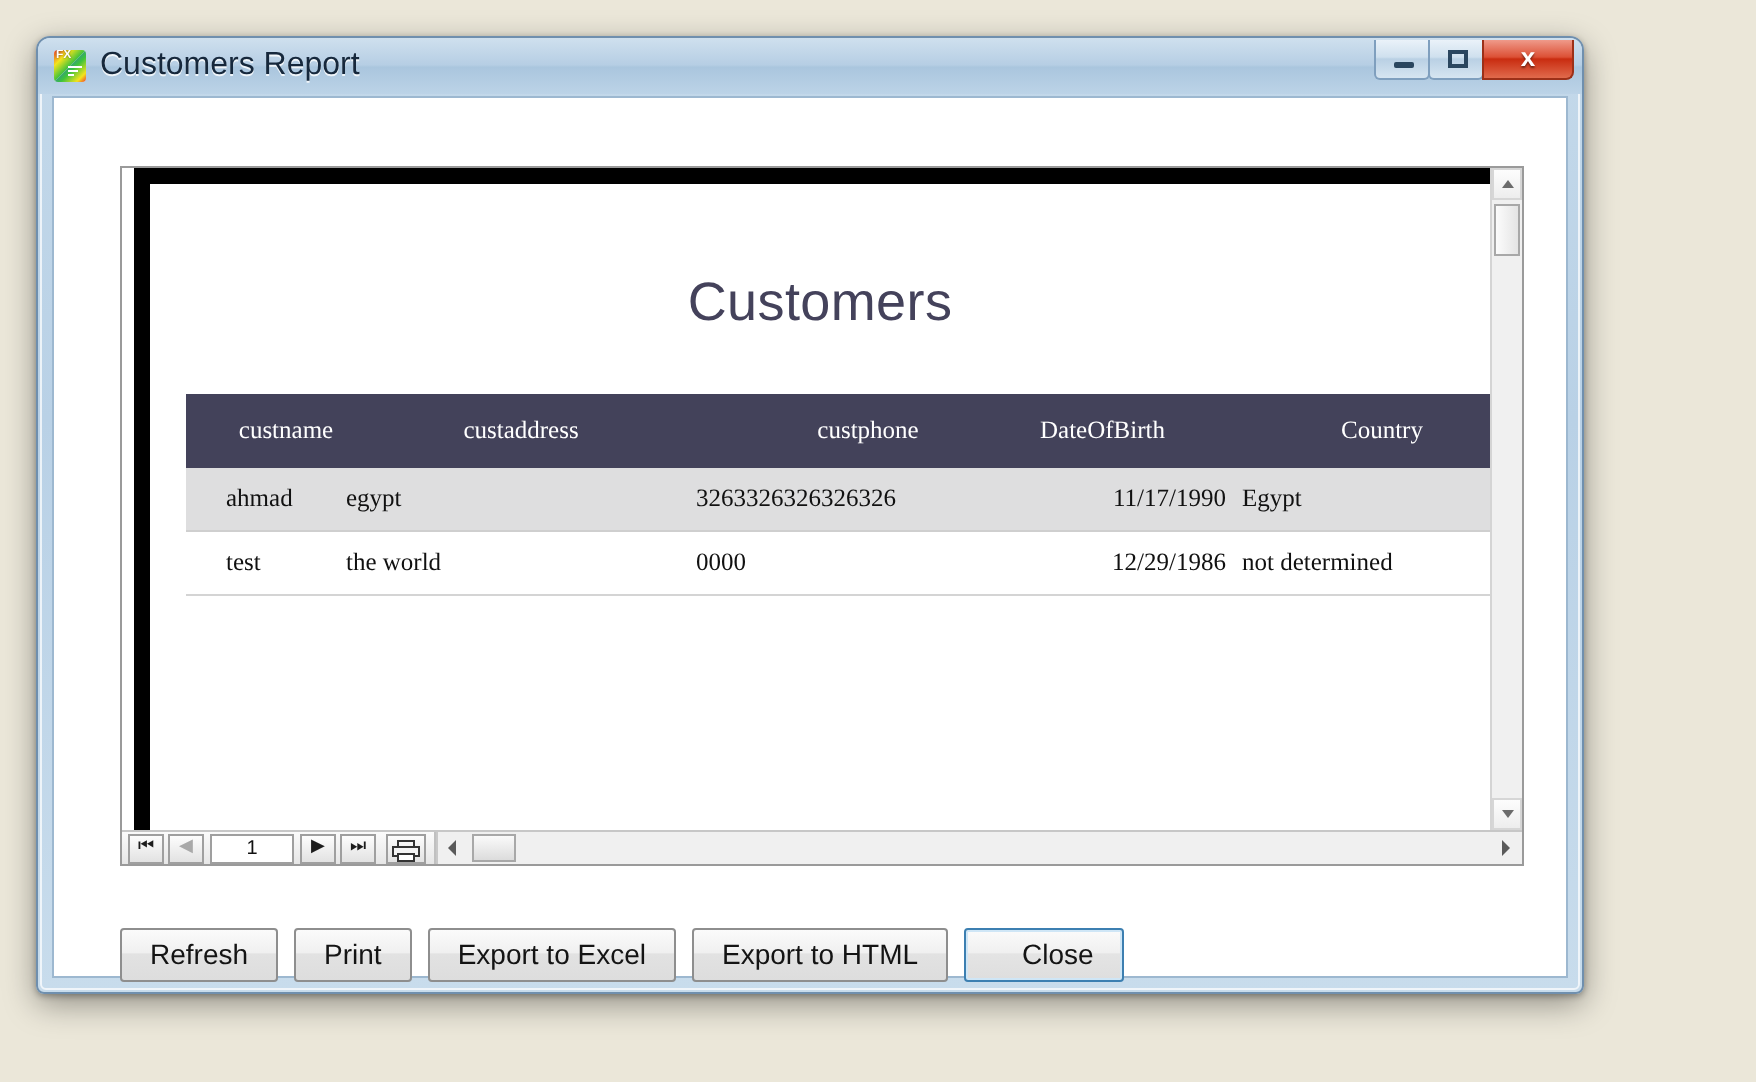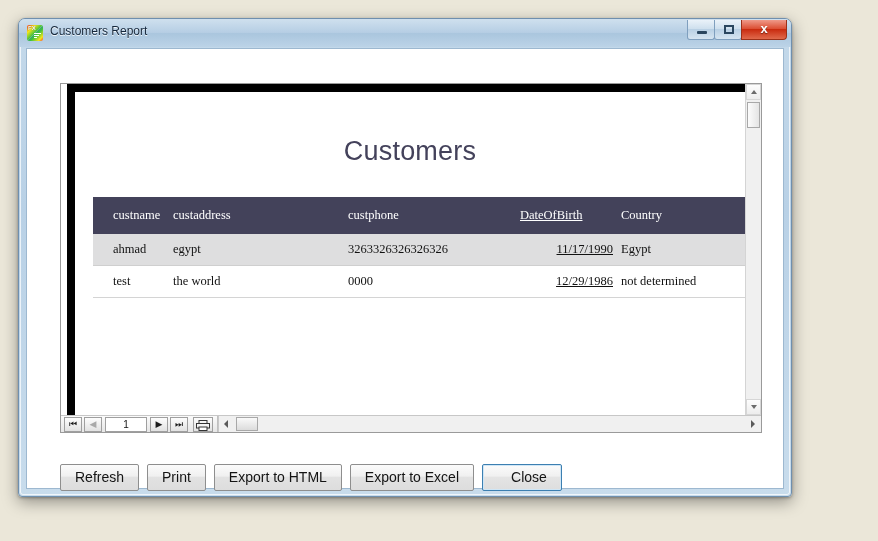--- a/index.html
+++ b/index.html
@@ -86,21 +86,21 @@
     height: 1px;
     background: #fff;
     margin-bottom: 1px;
   }
   #app-icon .bars i:nth-child(1) { width: 7px; }
   #app-icon .bars i:nth-child(2) { width: 5px; }
   #app-icon .bars i:nth-child(3) { width: 3px; }
   #window-title {
     position: absolute;
     left: 31px; top: 5px;
-    font-size: 12px;
+    font-size: 16px;
     color: #16283c;
     font-family: "Liberation Sans", sans-serif;
     text-shadow: 0 1px 0 rgba(255,255,255,0.8);
     white-space: nowrap;
   }
 
   
   #win-buttons {
     position: absolute;
     right: 4px; top: 1px;
@@ -217,41 +217,41 @@
     width: 100%;
     border-collapse: collapse;
     margin-top: 30px;
     font-family: "Liberation Serif", serif;
     font-size: 12.5px;
     table-layout: fixed;
   }
   #report-table thead th {
     background: #43425a;
     color: #ffffff;
-    text-align: left;
+    text-align: center;
     font-weight: normal;
     padding: 7px 0 7px 0;
     height: 23px;
     vertical-align: middle;
   }
   #report-table thead th:first-child { padding-left: 20px; }
   #report-table tbody td {
     padding: 8px 0 8px 0;
     color: #111111;
     border-bottom: 1px solid #d4d4d4;
     vertical-align: middle;
     white-space: nowrap;
     overflow: hidden;
   }
   #report-table tbody td:first-child { padding-left: 20px; }
   #report-table tbody tr.alt td { background: #dededf; border-bottom-color: #cfcfcf; }
   .c-name  { width: 60px; }
   .c-addr  { width: 175px; }
   .c-phone { width: 172px; }
-  .c-dob   { width: 93px; text-align: right; text-decoration: underline; }
+  .c-dob   { width: 93px; text-align: right; }
   .c-ctry  { width: 140px; padding-left: 8px !important; margin-left: 33px; }
   #report-table thead th.c-ctry { padding-left: 8px; }
   #report-table thead th.c-dob { text-align: left; }
 
   
   #rv-vscroll {
     position: absolute;
     right: 0; top: 0;
     width: 16px;
     bottom: 17px;
@@ -527,19 +527,19 @@
           <div class="hsb-arrow right">
             <span class="tri"></span>
           </div>
         </div>
       </div>
     </div>
 
     <div id="button-row">
       <div class="app-btn">Refresh</div>
       <div class="app-btn">Print</div>
+      <div class="app-btn">Export to Excel</div>
       <div class="app-btn">Export to HTML</div>
-      <div class="app-btn">Export to Excel</div>
       <div class="app-btn focused">Close</div>
     </div>
 
   </div>
 </div>
 
 </body></html>

